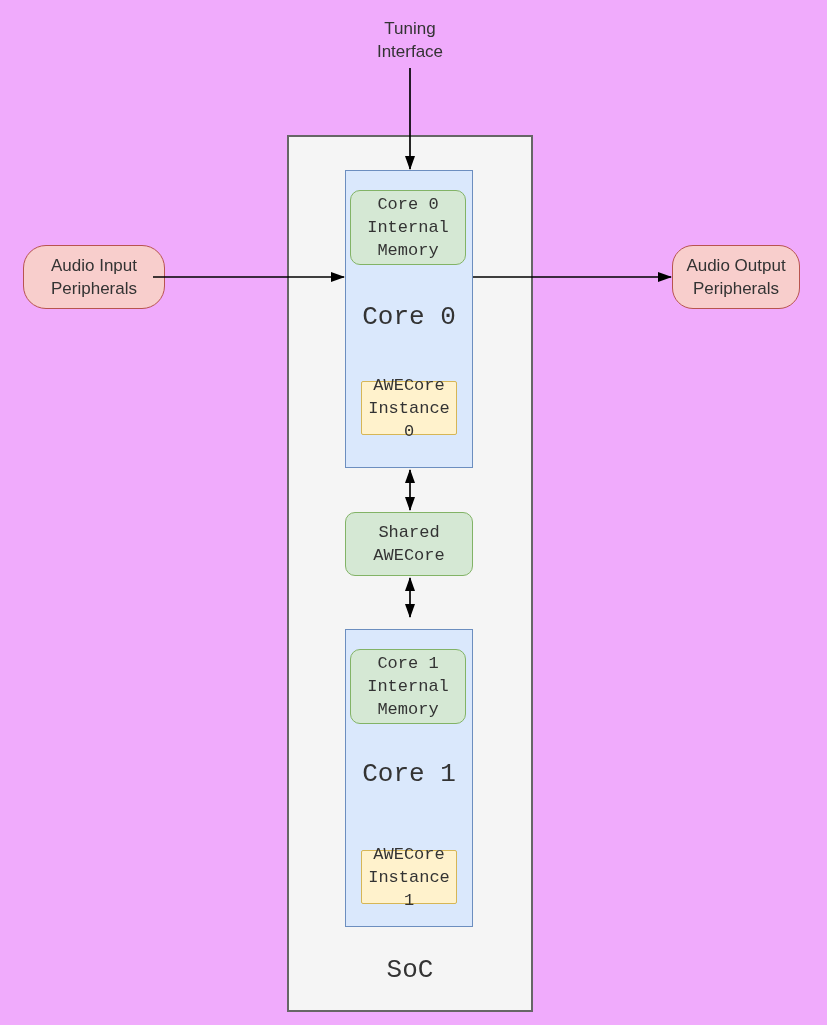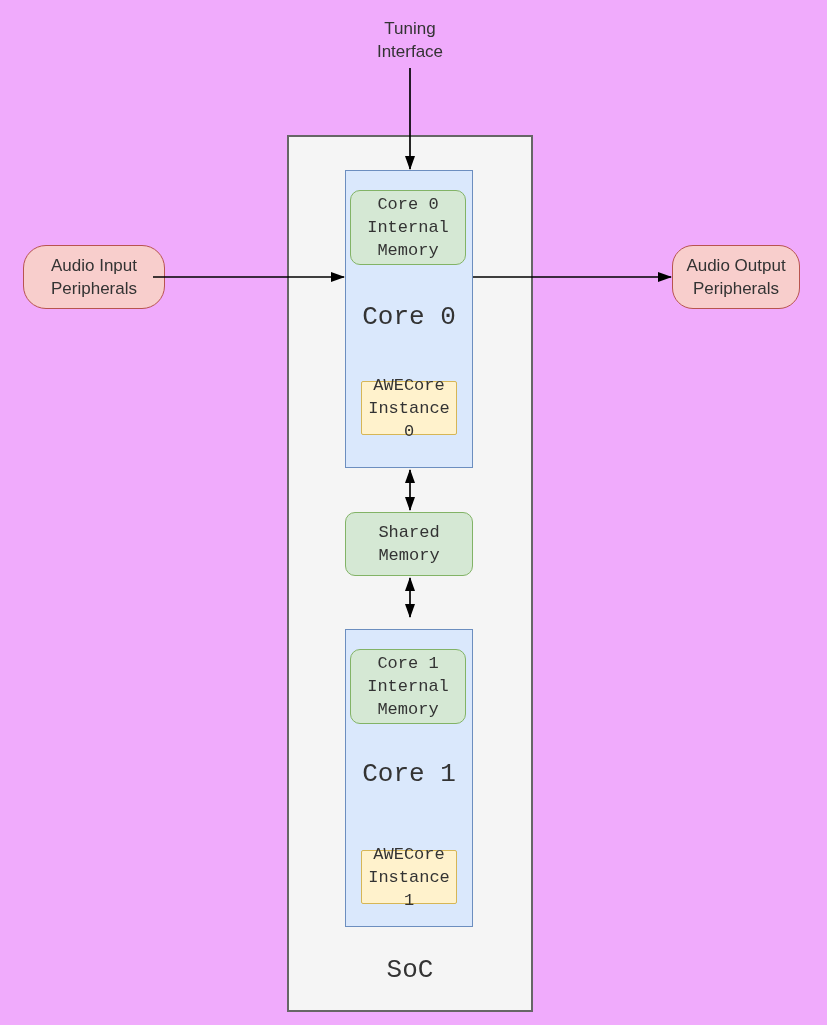--- a/index.html
+++ b/index.html
@@ -149,21 +149,21 @@
       </div>
       <div class="big-label core-label core0-label">Core 0</div>
       <div class="node awecore-box awecore0-box">
         <div class="label">AWECore
 Instance 0</div>
       </div>
     </div>
 
     <div class="node shared-box">
       <div class="label">Shared
-Memory</div>
+AWECore</div>
     </div>
 
     <div class="core-box core1-box">
       <div class="node memory-box">
         <div class="label">Core 1
 Internal
 Memory</div>
       </div>
       <div class="big-label core-label core1-label">Core 1</div>
       <div class="node awecore-box awecore1-box">

